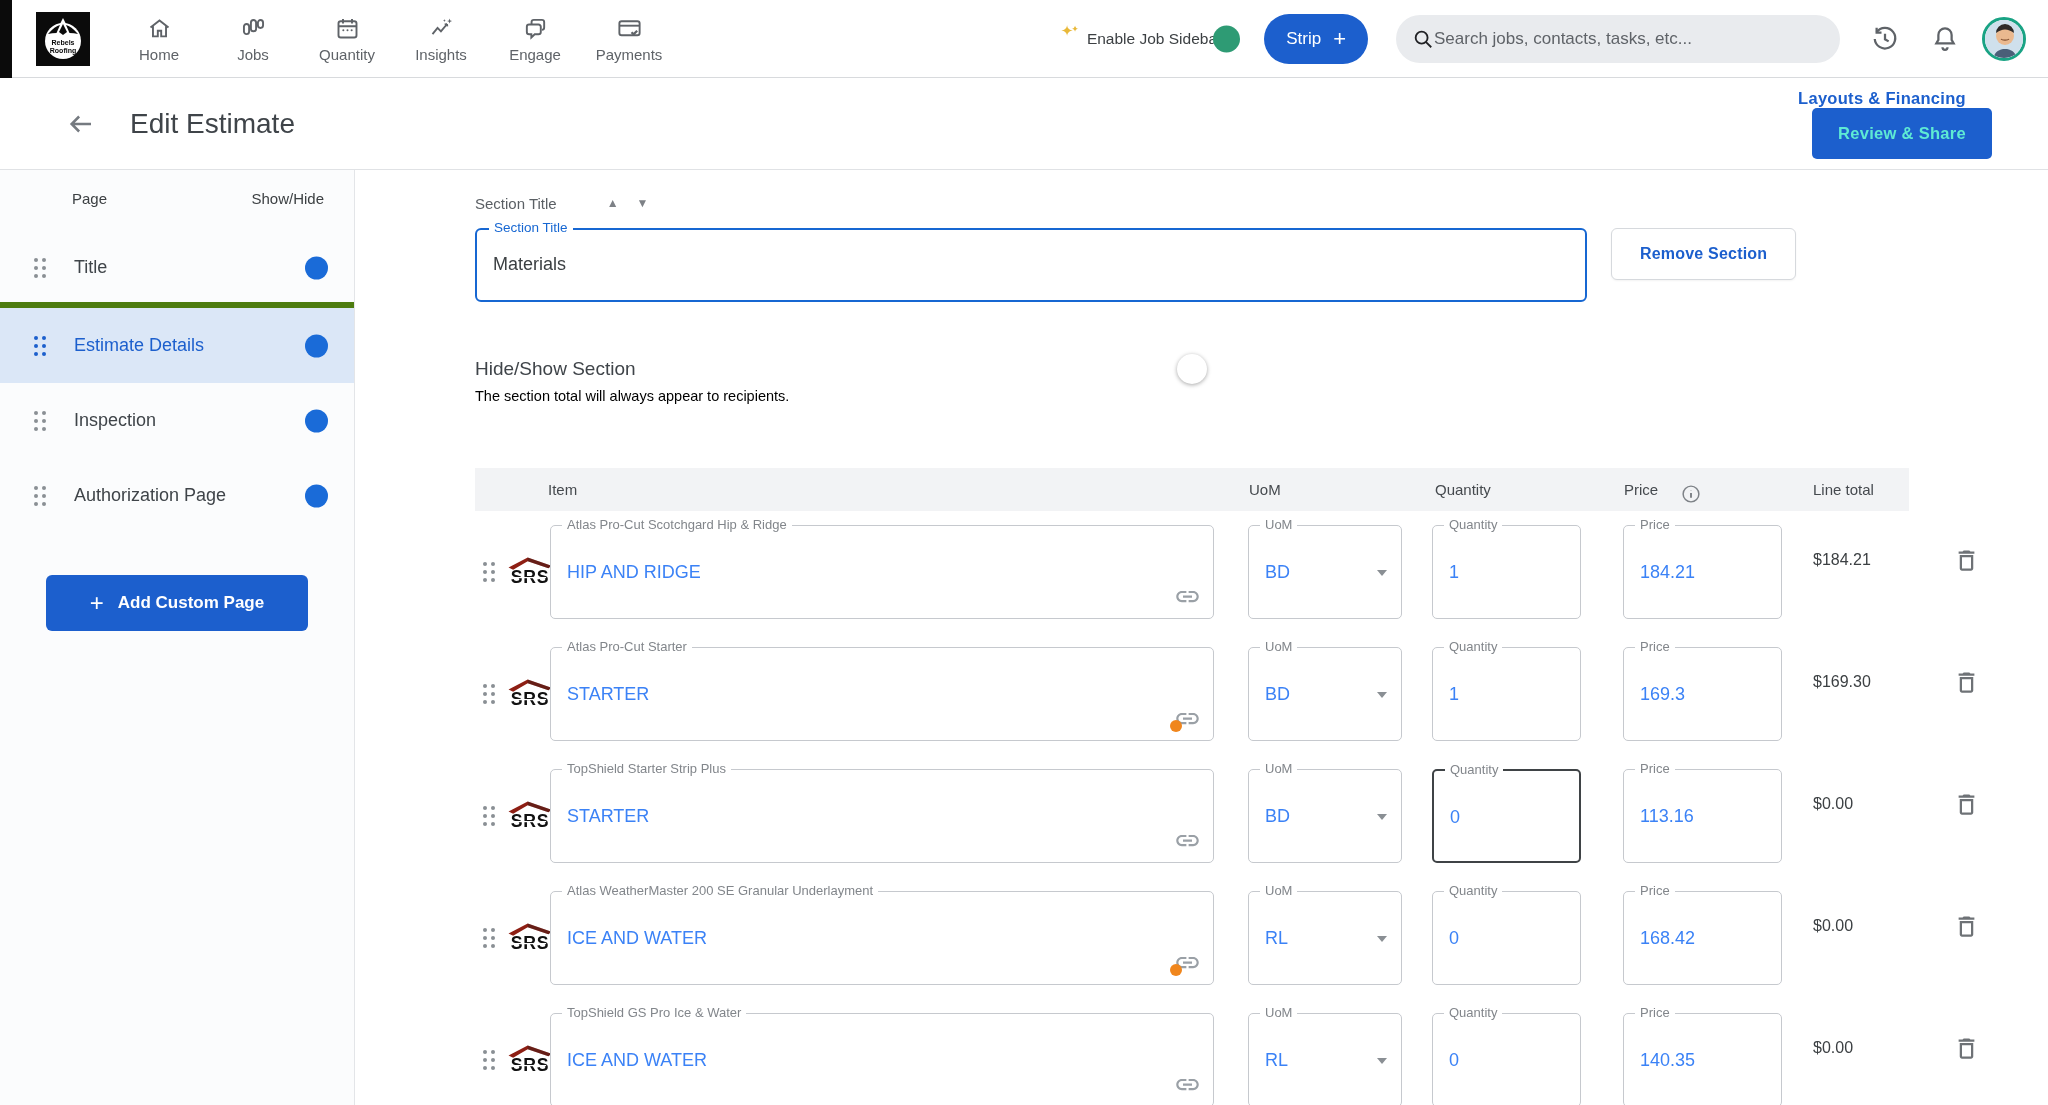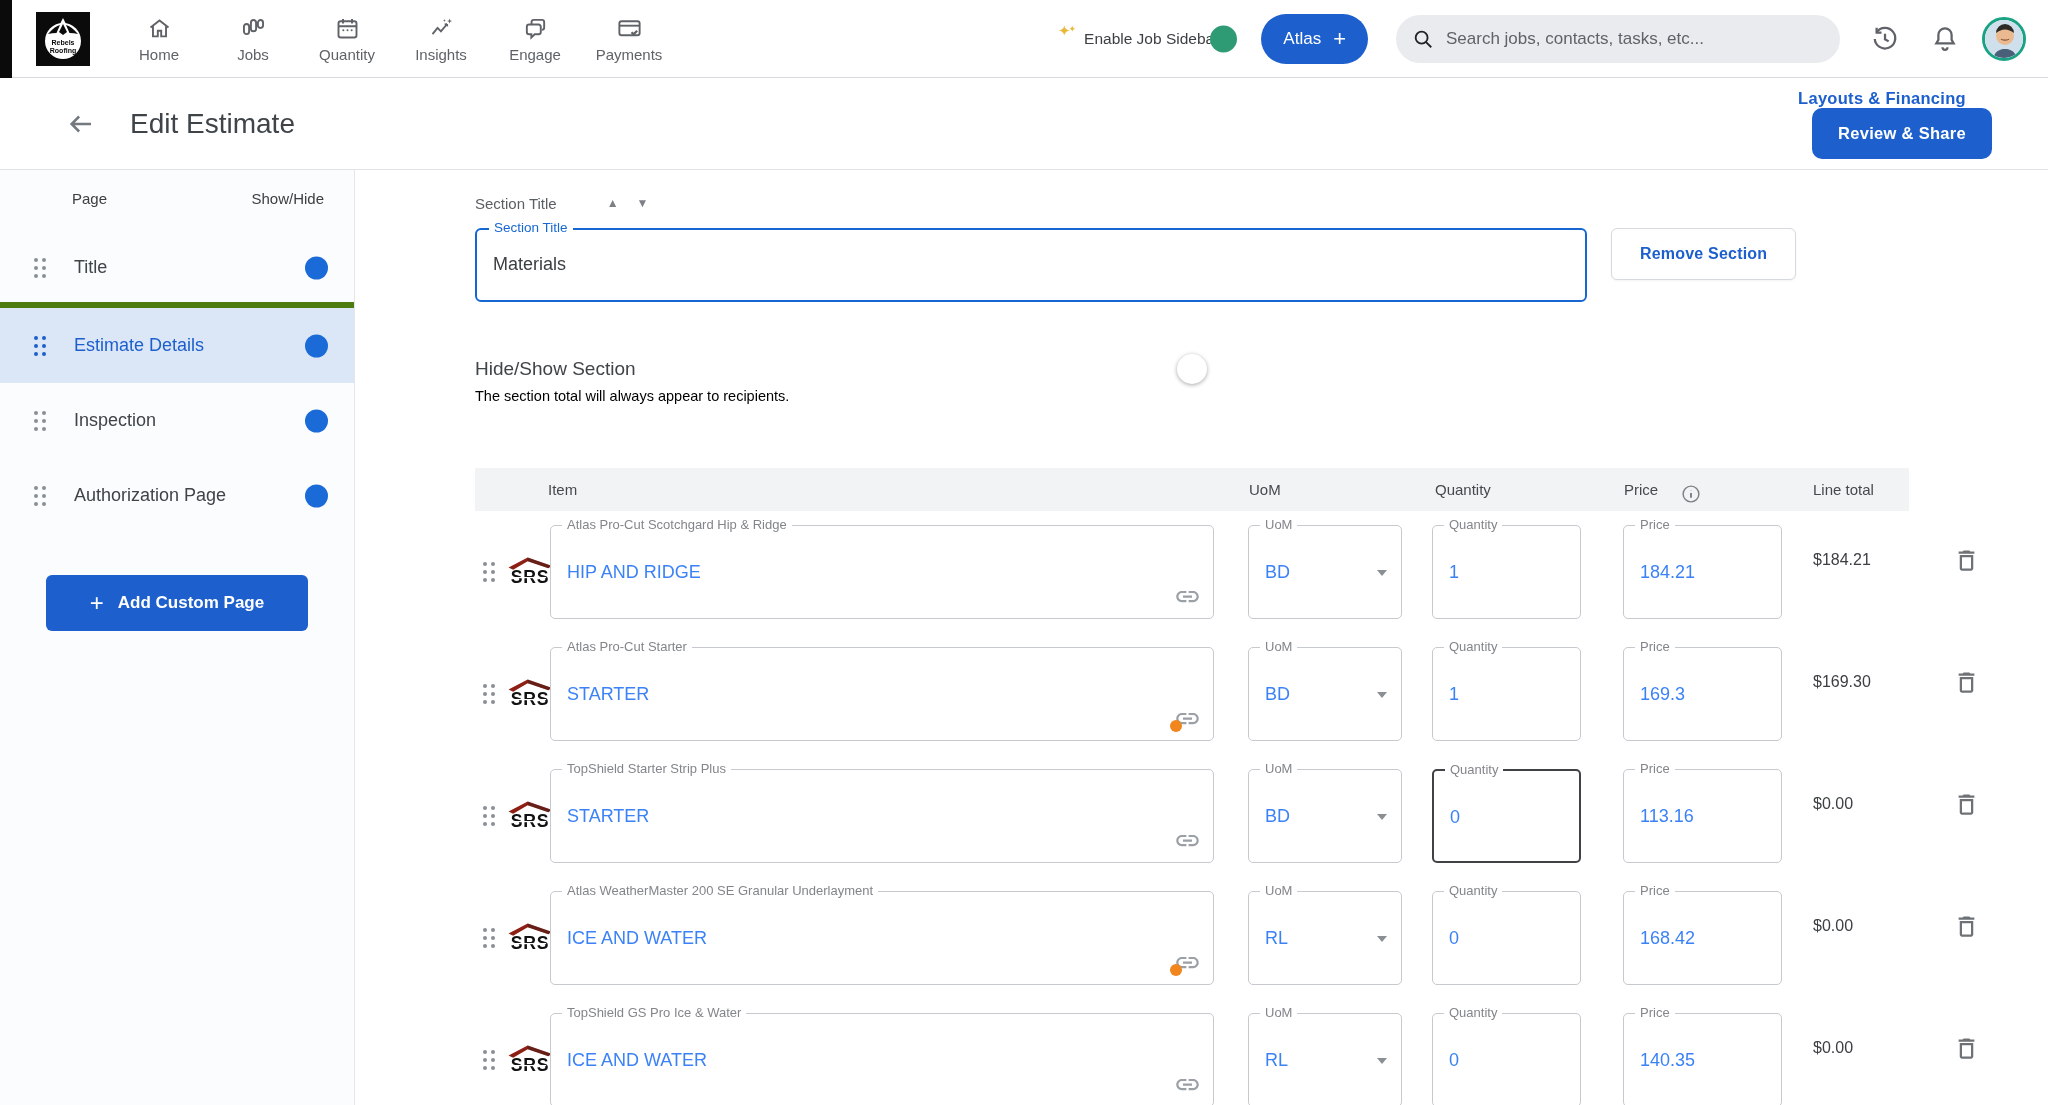--- a/index.html
+++ b/index.html
@@ -31,39 +31,39 @@
   .sw-blue .knob { width:23px; height:23px; background:var(--toggle-blue,#1a6bd8); right:-2px; }
   .sw-off .track { width:52px; height:24px; background:#c3c6c9; }
   .sw-off .knob { width:30px; height:30px; background:#fff; left:-2px;
     box-shadow:0 1px 4px rgba(0,0,0,.35); }
 
   .create-btn { margin-right:28px; height:50px; padding:0 22px; border-radius:25px;
     background:var(--primary,#1c5fcd); color:#fff; font-size:17px; display:flex;
     align-items:center; gap:12px; cursor:pointer; border:none; }
   .create-plus { font-size:22px; font-weight:400; }
   .search { width:444px; height:48px; border-radius:24px; background:#e9ebee; display:flex;
-    align-items:center; padding:0 16px; gap:12px; cursor:text; }
+    align-items:center; padding:0 16px; cursor:text; }
   .search svg { width:22px; height:22px; stroke:#202124; fill:none; stroke-width:2; flex:none; }
   .search-ph { font-size:17px; color:#5f6368; white-space:nowrap; }
   .tb-icon { width:30px; height:30px; margin-left:30px; cursor:pointer; }
   .tb-icon svg { width:30px; height:30px; stroke:#5f6368; fill:none; stroke-width:1.8; }
   .avatar { width:44px; height:44px; border-radius:50%; border:3px solid #19a384;
     margin-left:22px; overflow:hidden; cursor:pointer; flex:none; }
 
   
   .page-head { height:92px; display:flex; align-items:center; padding:0 42px 0 66px;
     background:#fff; border-bottom:1px solid #e0e2e5; }
   .back { width:30px; height:30px; cursor:pointer; }
   .back svg { width:30px; height:30px; stroke:#757a80; fill:none; stroke-width:2; }
   .page-title { font-size:28px; color:#3f4449; margin-left:34px; font-weight:400; }
   .head-right { margin-left:auto; display:flex; align-items:center;flex-direction:column; }
   .layouts-link { color:var(--primary,#1c5fcd); font-weight:bold; font-size:16.5px;
     letter-spacing:.3px; margin-right:40px; cursor:pointer; }
-  .review-btn { background:var(--primary,#1c5fcd); color:#ffffff; font-weight:bold; font-size:16.5px;
-    letter-spacing:.3px; border:none; border-radius:10px; padding:16px 26px; cursor:pointer; }
+  .review-btn { background:var(--primary,#1c5fcd); color:#5eead4; font-weight:bold; font-size:16.5px;
+    letter-spacing:.3px; border:none; border-radius:5px; padding:16px 26px; cursor:pointer; }
 
   
   .content { display:flex; height:935px; }
   .sidebar { width:355px; flex:none; background:#fbfcfd; border-right:1px solid #e3e5e8;
     padding-top:20px; }
   .side-head { display:flex; justify-content:space-between; padding:0 30px 0 72px;
     font-size:15px; color:#3c4043; }
   .side-list { margin-top:26px; }
   .side-item { height:75px; display:flex; align-items:center; padding:0 28px 0 34px; cursor:pointer; }
   .side-item.divider { border-bottom:6px solid #4d7c0f; }
@@ -207,21 +207,21 @@
     </div>
   </div>
 
   <div class="top-right">
     <span class="sparkle">✦<span class="s2">✦</span></span>
     <span class="enable-label">Enable Job Sidebar</span>
     <span class="switch sw-green">
       <span class="track"></span><span class="knob"></span>
     </span>
     <button class="create-btn" style="margin-left:26px">
-      <span>Atlas</span>
+      <span>Strip</span>
       <span class="create-plus">+</span>
     </button>
     <div class="search">
       <svg viewBox="0 0 24 24">
         <circle cx="10.5" cy="10.5" r="6.5"></circle>
           <path d="M15.3 15.3 21 21"></path>
       </svg>
       <span class="search-ph">Search jobs, contacts, tasks, etc...</span>
     </div>
     <span class="tb-icon">

